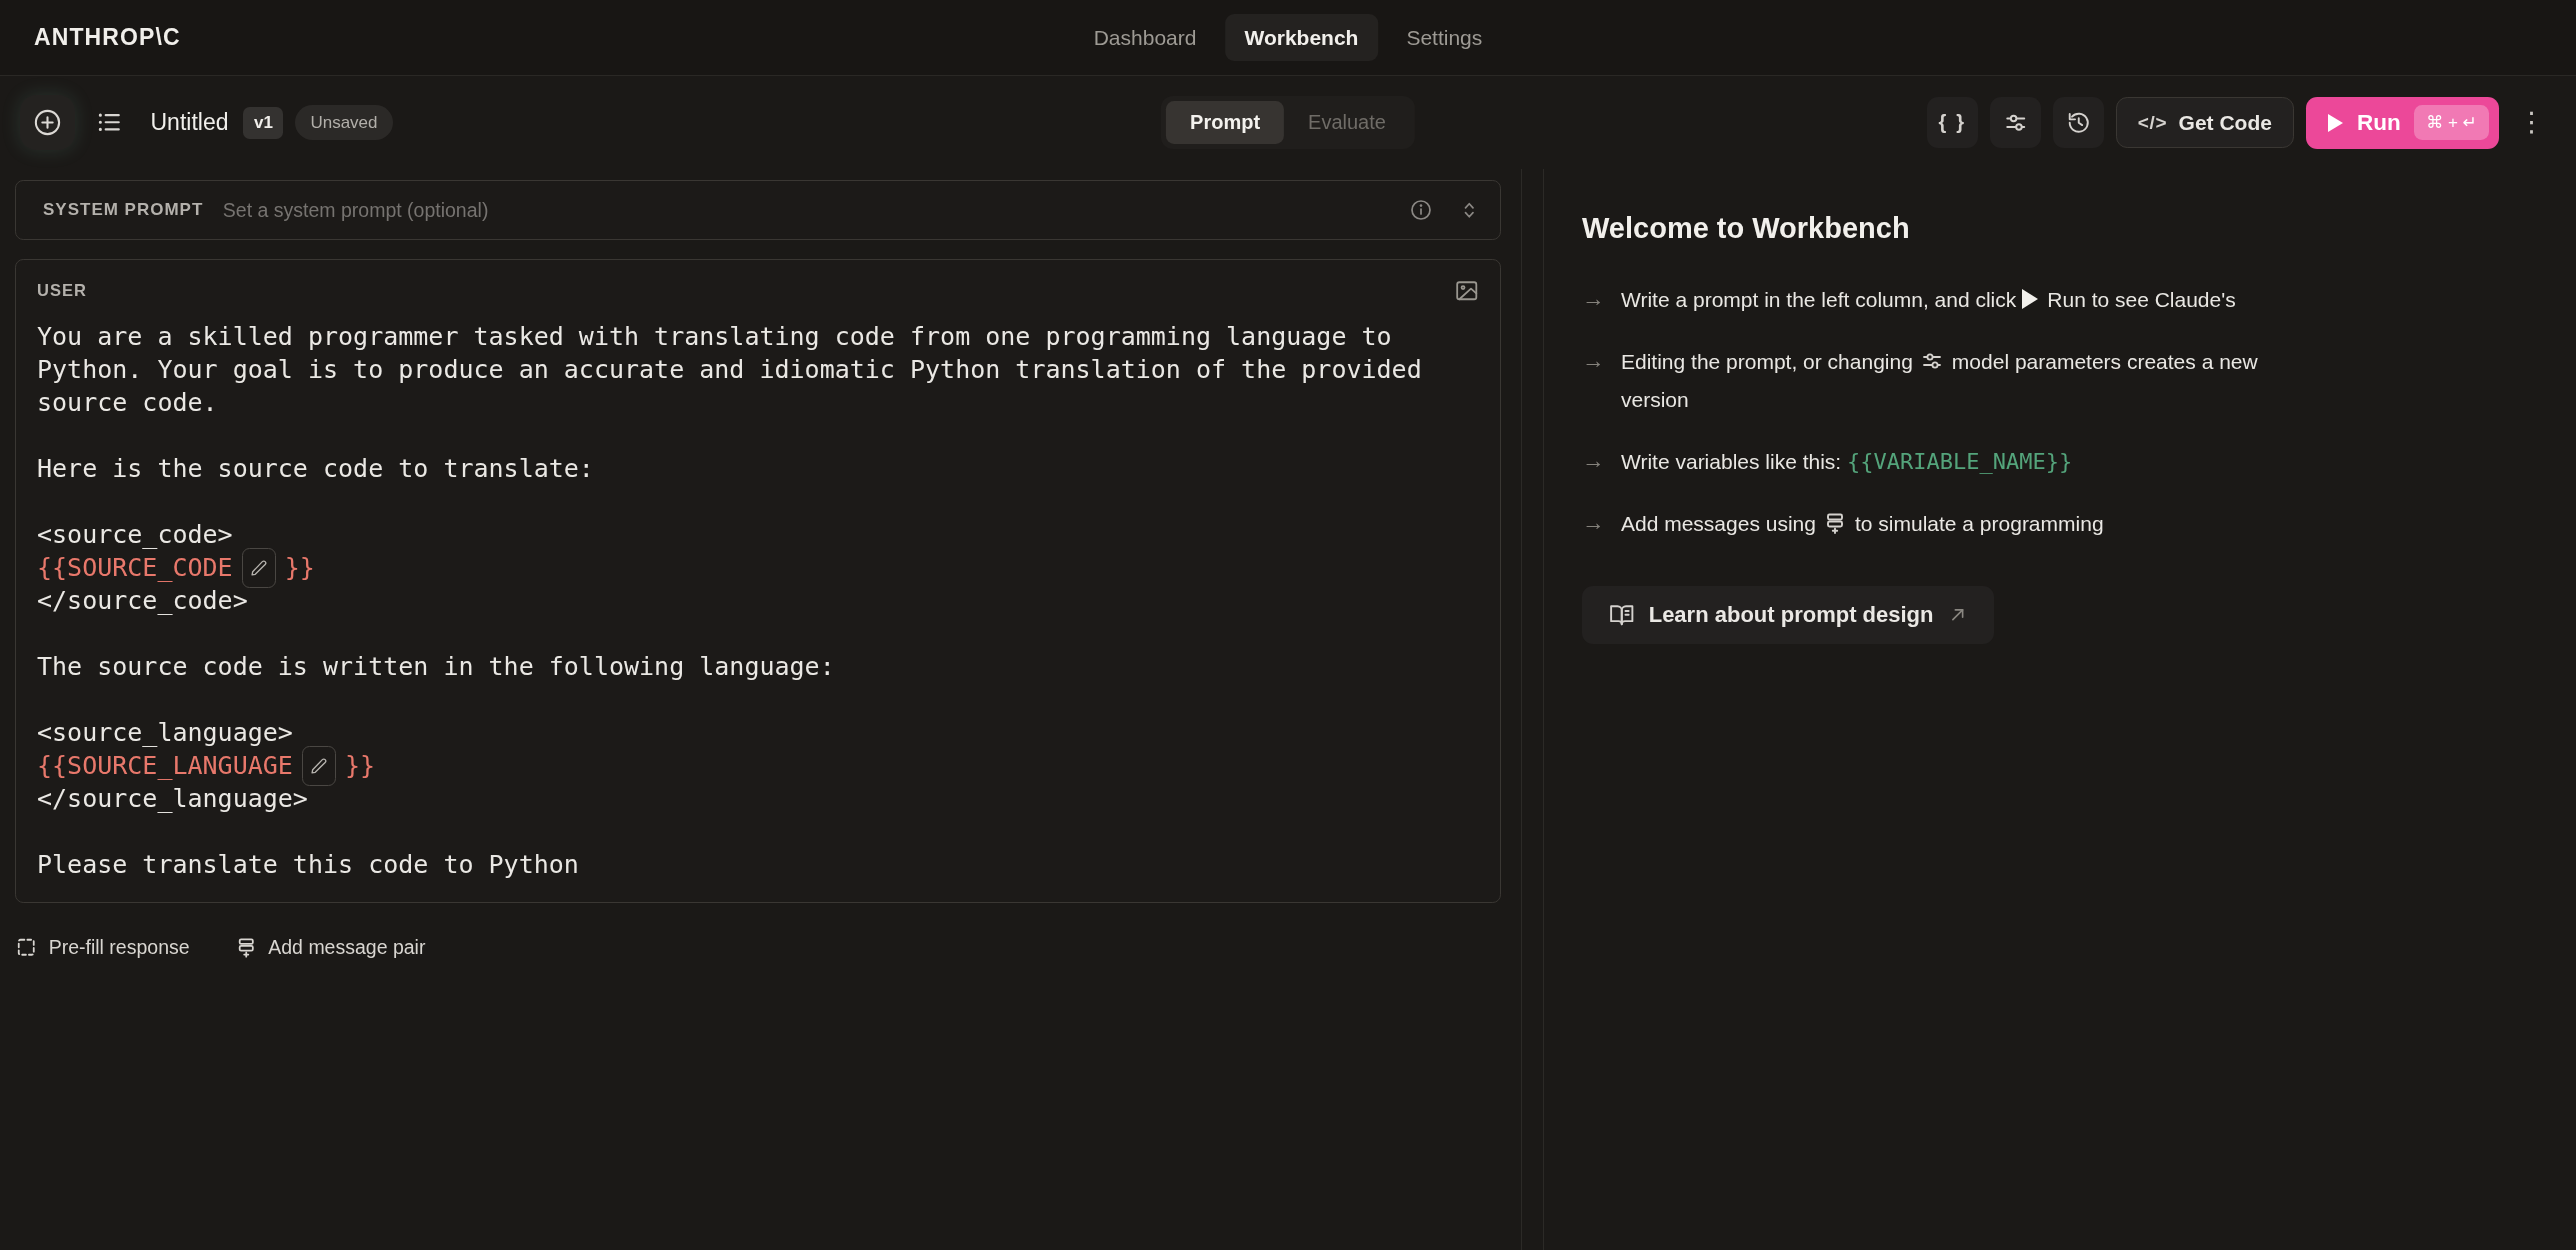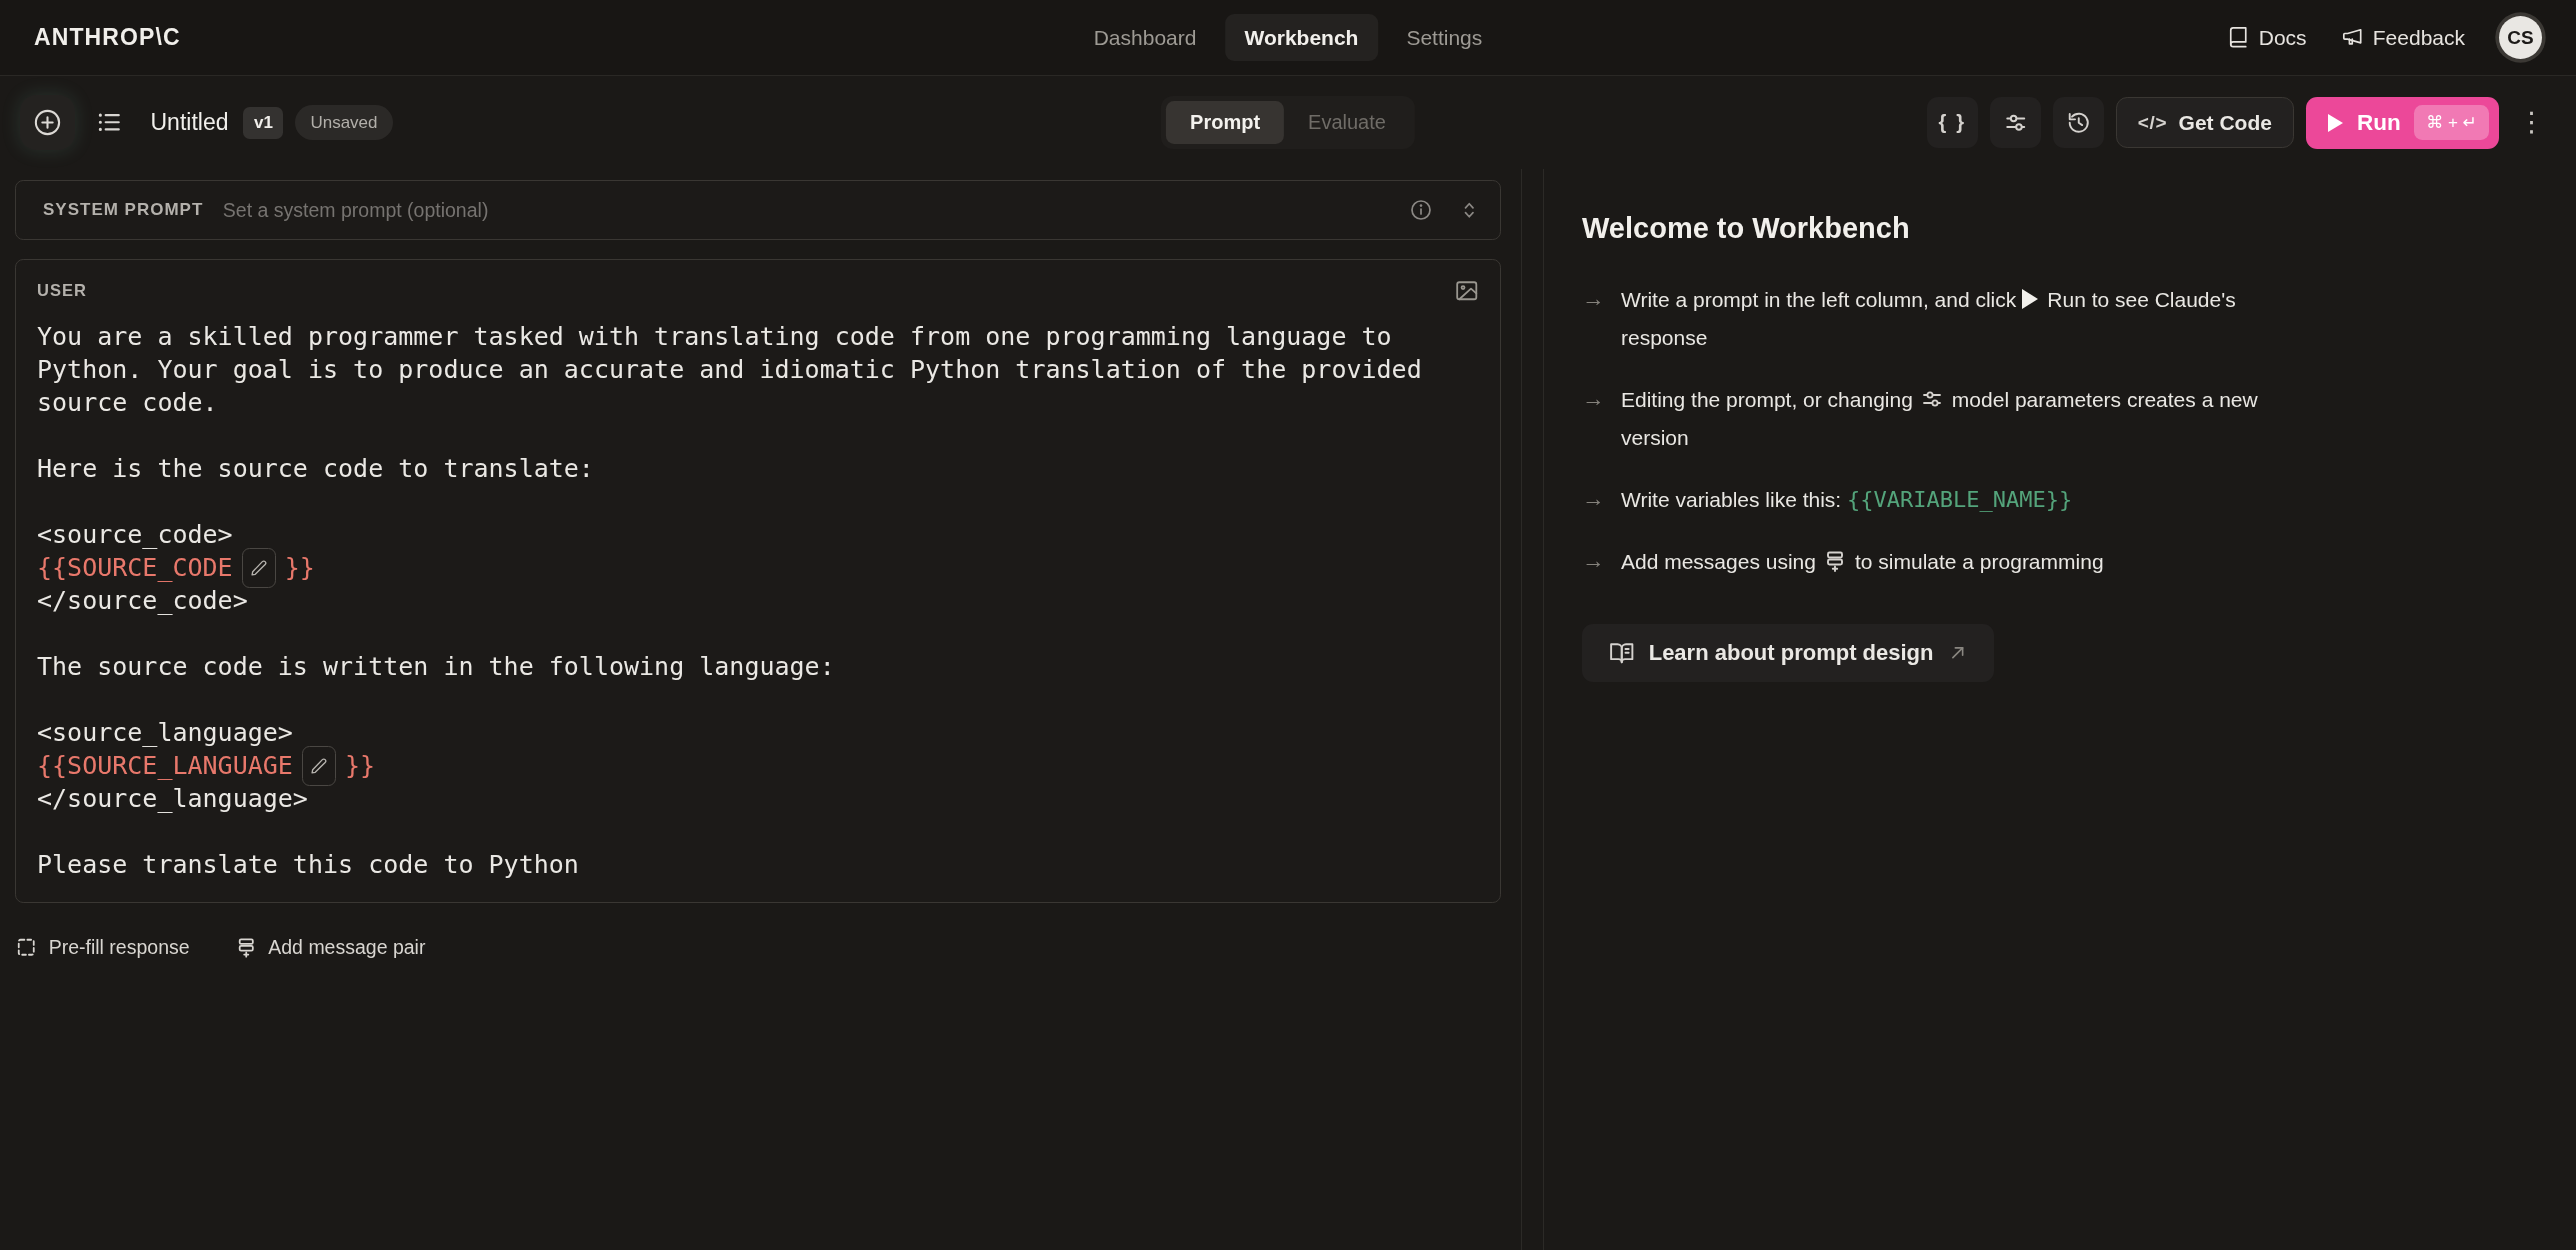--- a/index.html
+++ b/index.html
@@ -148,41 +148,20 @@
 
 <header class="topnav">
   <div class="logo">ANTHROP\C</div>
 
   <nav class="nav-center">
     <div class="nav-item">Dashboard</div>
     <div class="nav-item active">Workbench</div>
     <div class="nav-item">Settings</div>
   </nav>
 
-  <div class="nav-right">
-    <div class="nav-link">
-      <span>
-        <svg width="22.5" height="22.5" viewBox="0 0 24 24" fill="none" stroke="currentColor" stroke-width="1.8" stroke-linecap="round" stroke-linejoin="round">
-          <path d="M4 19.5A2.5 2.5 0 0 1 6.5 17H20V2H6.5A2.5 2.5 0 0 0 4 4.5v15z"></path>
-          <path d="M4 19.5A2.5 2.5 0 0 0 6.5 22H20"></path>
-        </svg>
-      </span>
-      <span>Docs</span>
-    </div>
-    <div class="nav-link">
-      <span>
-        <svg width="22.5" height="22.5" viewBox="0 0 24 24" fill="none" stroke="currentColor" stroke-width="1.8" stroke-linecap="round" stroke-linejoin="round">
-          <path d="M21 4 7 8H4a1 1 0 0 0-1 1v4a1 1 0 0 0 1 1h3l14 4V4z"></path>
-          <path d="M9 14v5h3v-5"></path>
-        </svg>
-      </span>
-      <span>Feedback</span>
-    </div>
-    <div class="avatar">CS</div>
-  </div>
 </header>
 
 <div class="toolbar">
   <div class="tb-left">
     <div class="circle-btn">
       <span>
         <svg width="31" height="31" viewBox="0 0 24 24" fill="none" stroke="currentColor" stroke-width="1.6" stroke-linecap="round">
           <circle cx="12" cy="12" r="9"></circle>
             <path d="M12 8v8M8 12h8"></path>
         </svg>
@@ -340,21 +319,20 @@
 
   <div class="right-col">
     <div class="welcome-title">Welcome to Workbench</div>
 
     <div class="bullets">
 
       <div class="bullet">
         <span class="b-arrow">→</span>
         <div class="b-content">
           <span class="bl"><span>Write a prompt in the left column, and click</span><span class="play-inline"></span><span>Run to see Claude's</span></span>
-          <span class="bl">response</span>
         </div>
       </div>
 
       <div class="bullet">
         <span class="b-arrow">→</span>
         <div class="b-content">
           <span class="bl"><span>Editing the prompt, or changing</span><span class="inline-icon">
             <svg width="24" height="24" viewBox="0 0 24 24" fill="none" stroke="currentColor" stroke-width="1.8" stroke-linecap="round">
               <path d="M4 8h16M4 16h16"></path>
               <circle cx="10" cy="8" r="2.6" fill="#1b1917"></circle>

